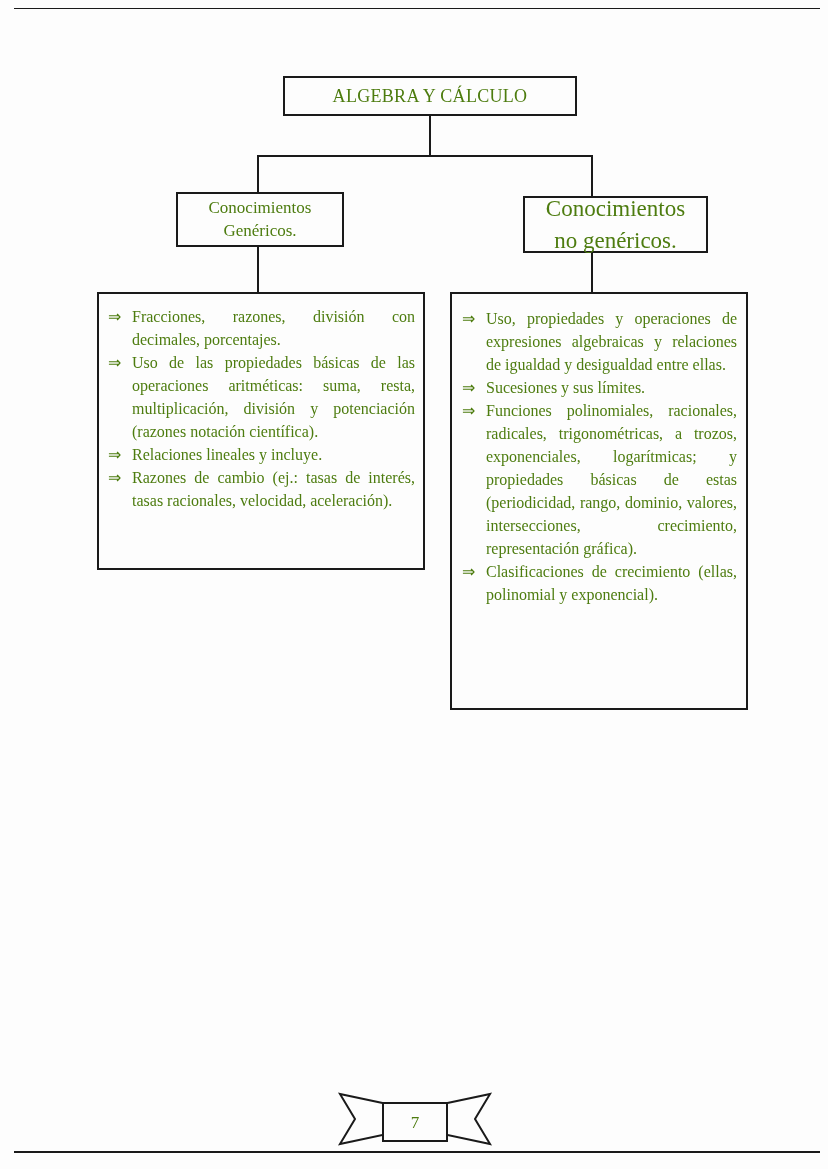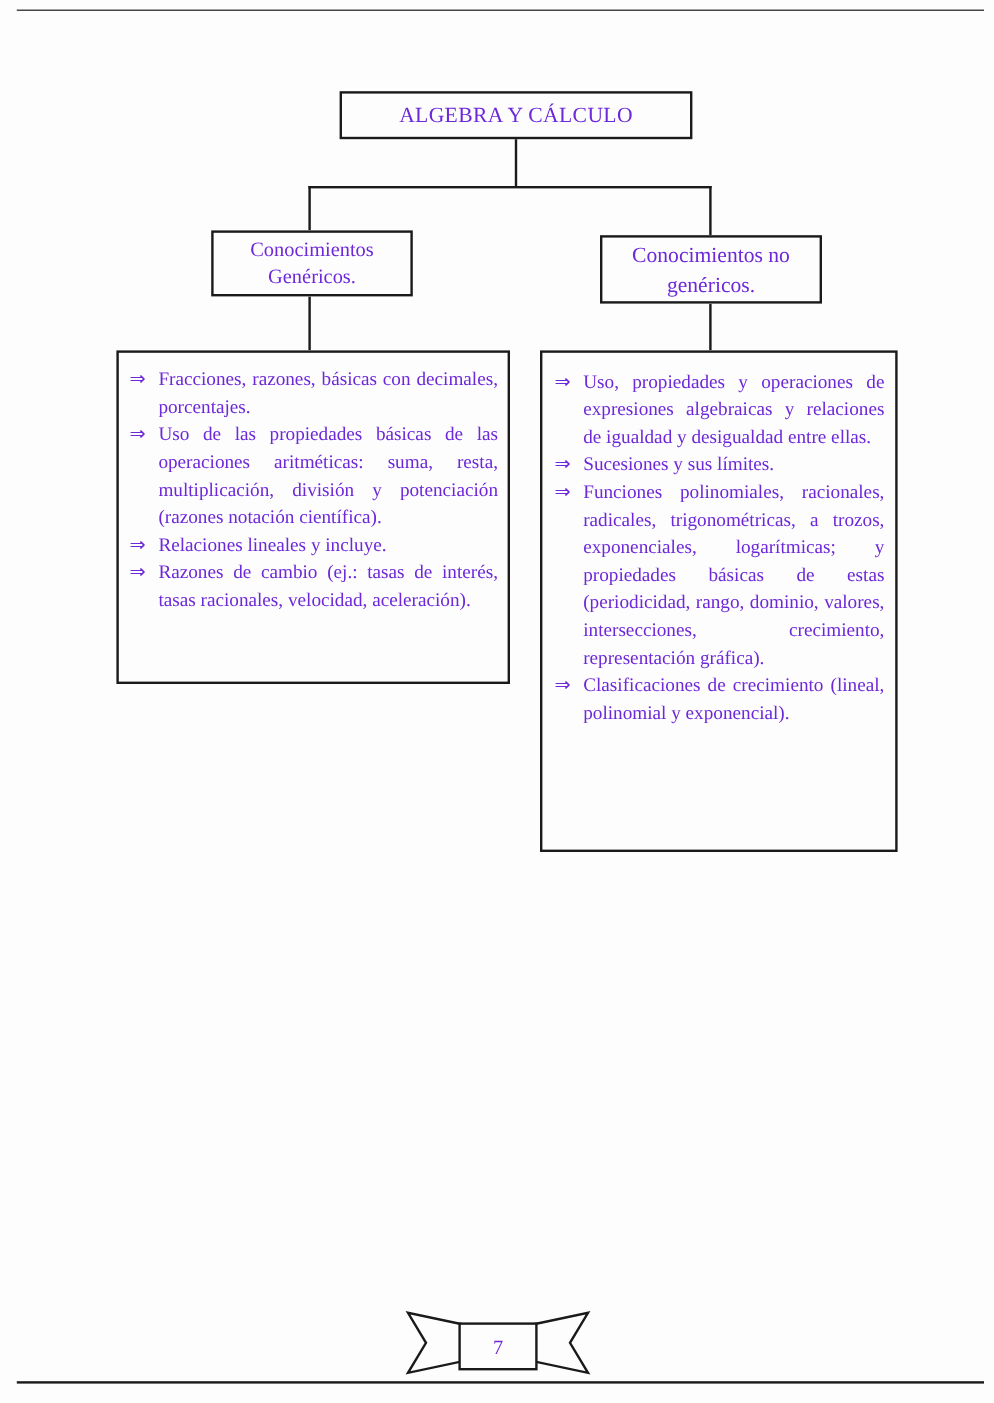--- a/index.html
+++ b/index.html
@@ -3,21 +3,21 @@
 <meta charset="utf-8">
 <style>
   * { margin: 0; padding: 0; box-sizing: border-box; }
   html, body { background: #ffffff; }
   .page {
     position: relative;
     width: 828px;
     height: 1169px;
     background: #fdfdfd;
     font-family: "Liberation Serif", serif;
-    color: #6d28d9;
+    color: #4d7c0f;
     overflow: hidden;
     margin: 0 auto;
   }
   .hline, .vline { position: absolute; background: #1a1a1a; }
 
   
   .frame-top    { top: 8px;    left: 14px; width: 806px; height: 1px; }
   .frame-bottom { top: 1151px; left: 14px; width: 806px; height: 2px; }
 
   
@@ -28,21 +28,21 @@
     display: flex;
     align-items: center;
     justify-content: center;
     text-align: center;
   }
   .root-node {
     left: 283px; top: 76px; width: 294px; height: 40px;
     font-size: 18px; letter-spacing: 0.3px;
   }
   .branch-left  { left: 176px; top: 192px; width: 168px; height: 55px; font-size: 17px; line-height: 1.35; padding: 0 14px; align-items: center; }
-  .branch-right { left: 500px; top: 196px; width: 185px; height: 57px; font-size: 18px; line-height: 1.35; padding: 0 16px; }
+  .branch-right { left: 523px; top: 196px; width: 185px; height: 57px; font-size: 23px; line-height: 1.35; padding: 0 16px; }
 
   
   .conn-root-down   { left: 429px; top: 116px; width: 2px; height: 40px; }
   .conn-horizontal  { left: 257px; top: 155px; width: 336px; height: 2px; }
   .conn-left-drop   { left: 257px; top: 155px; width: 2px; height: 37px; }
   .conn-right-drop  { left: 591px; top: 155px; width: 2px; height: 41px; }
   .conn-left-box    { left: 257px; top: 247px; width: 2px; height: 45px; }
   .conn-right-box   { left: 591px; top: 253px; width: 2px; height: 39px; }
 
   
@@ -99,21 +99,21 @@
   <div class="node branch-left">
     <span>Conocimientos Genéricos.</span>
   </div>
   <div class="node branch-right">
     <span>Conocimientos no genéricos.</span>
   </div>
 
   <div class="content-box content-left">
     <div class="list-item">
       <span class="marker">⇒</span>
-      <span class="text">Fracciones, razones, básicas con decimales, porcentajes.</span>
+      <span class="text">Fracciones, razones, división con decimales, porcentajes.</span>
     </div>
     <div class="list-item">
       <span class="marker">⇒</span>
       <span class="text">Uso de las propiedades básicas de las operaciones aritméticas: suma, resta, multiplicación, división y potenciación (razones notación científica).</span>
     </div>
     <div class="list-item">
       <span class="marker">⇒</span>
       <span class="text">Relaciones lineales y incluye.</span>
     </div>
     <div class="list-item">
@@ -130,21 +130,21 @@
     <div class="list-item">
       <span class="marker">⇒</span>
       <span class="text">Sucesiones y sus límites.</span>
     </div>
     <div class="list-item">
       <span class="marker">⇒</span>
       <span class="text">Funciones polinomiales, racionales, radicales, trigonométricas, a trozos, exponenciales, logarítmicas; y propiedades básicas de estas (periodicidad, rango, dominio, valores, intersecciones, crecimiento, representación gráfica).</span>
     </div>
     <div class="list-item">
       <span class="marker">⇒</span>
-      <span class="text">Clasificaciones de crecimiento (lineal, polinomial y exponencial).</span>
+      <span class="text">Clasificaciones de crecimiento (ellas, polinomial y exponencial).</span>
     </div>
   </div>
 
   <div class="ribbon-wrap">
     <svg width="170" height="62" viewBox="0 0 170 62" xmlns="http://www.w3.org/2000/svg">
       <path d="M 62 17 L 10 6 L 25 31 L 10 56 L 62 45 Z" fill="#fdfdfd" stroke="#1a1a1a" stroke-width="2" stroke-linejoin="miter"></path>
       <path d="M 108 17 L 160 6 L 145 31 L 160 56 L 108 45 Z" fill="#fdfdfd" stroke="#1a1a1a" stroke-width="2" stroke-linejoin="miter"></path>
       <rect x="53" y="15" width="64" height="38" fill="#fdfdfd" stroke="#1a1a1a" stroke-width="2"></rect>
     </svg>
   </div>

